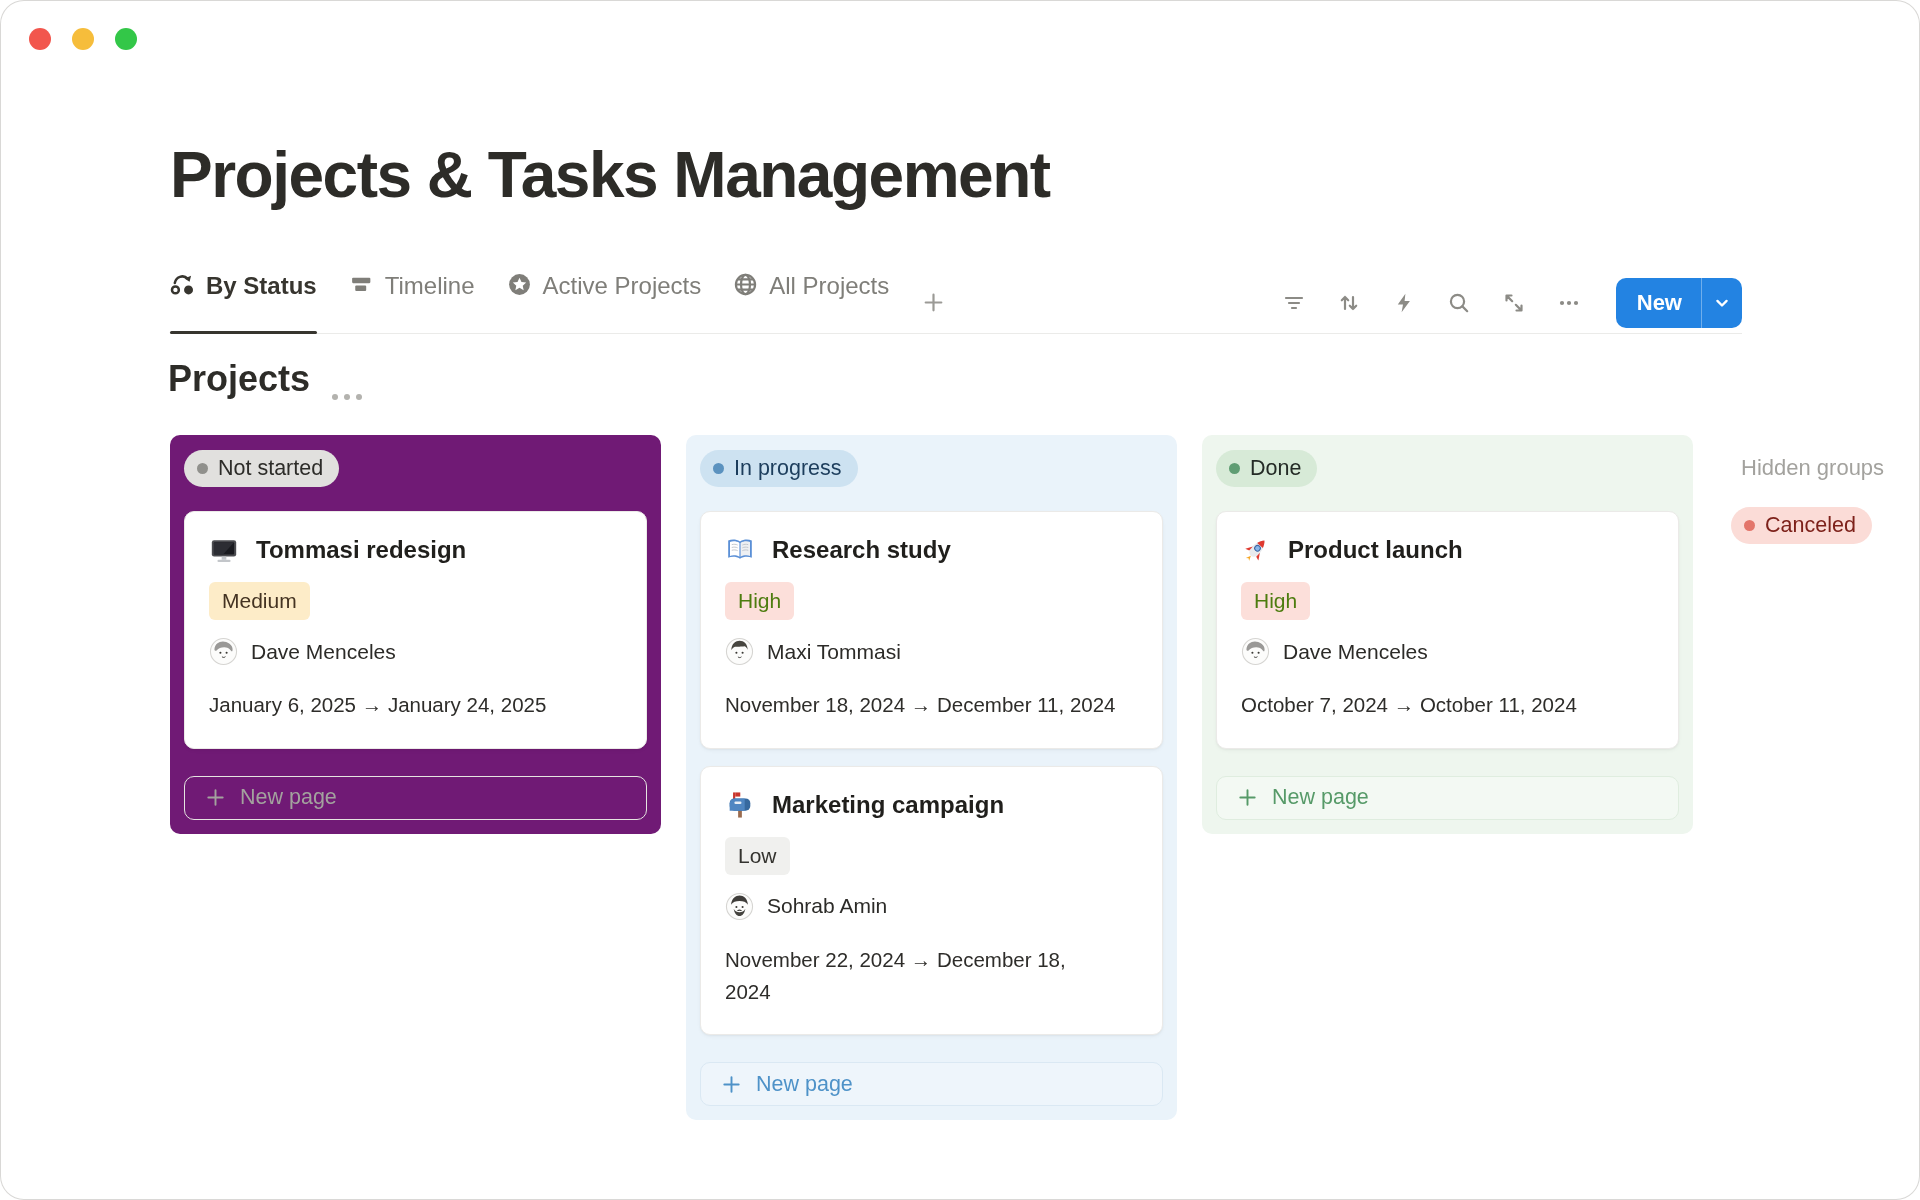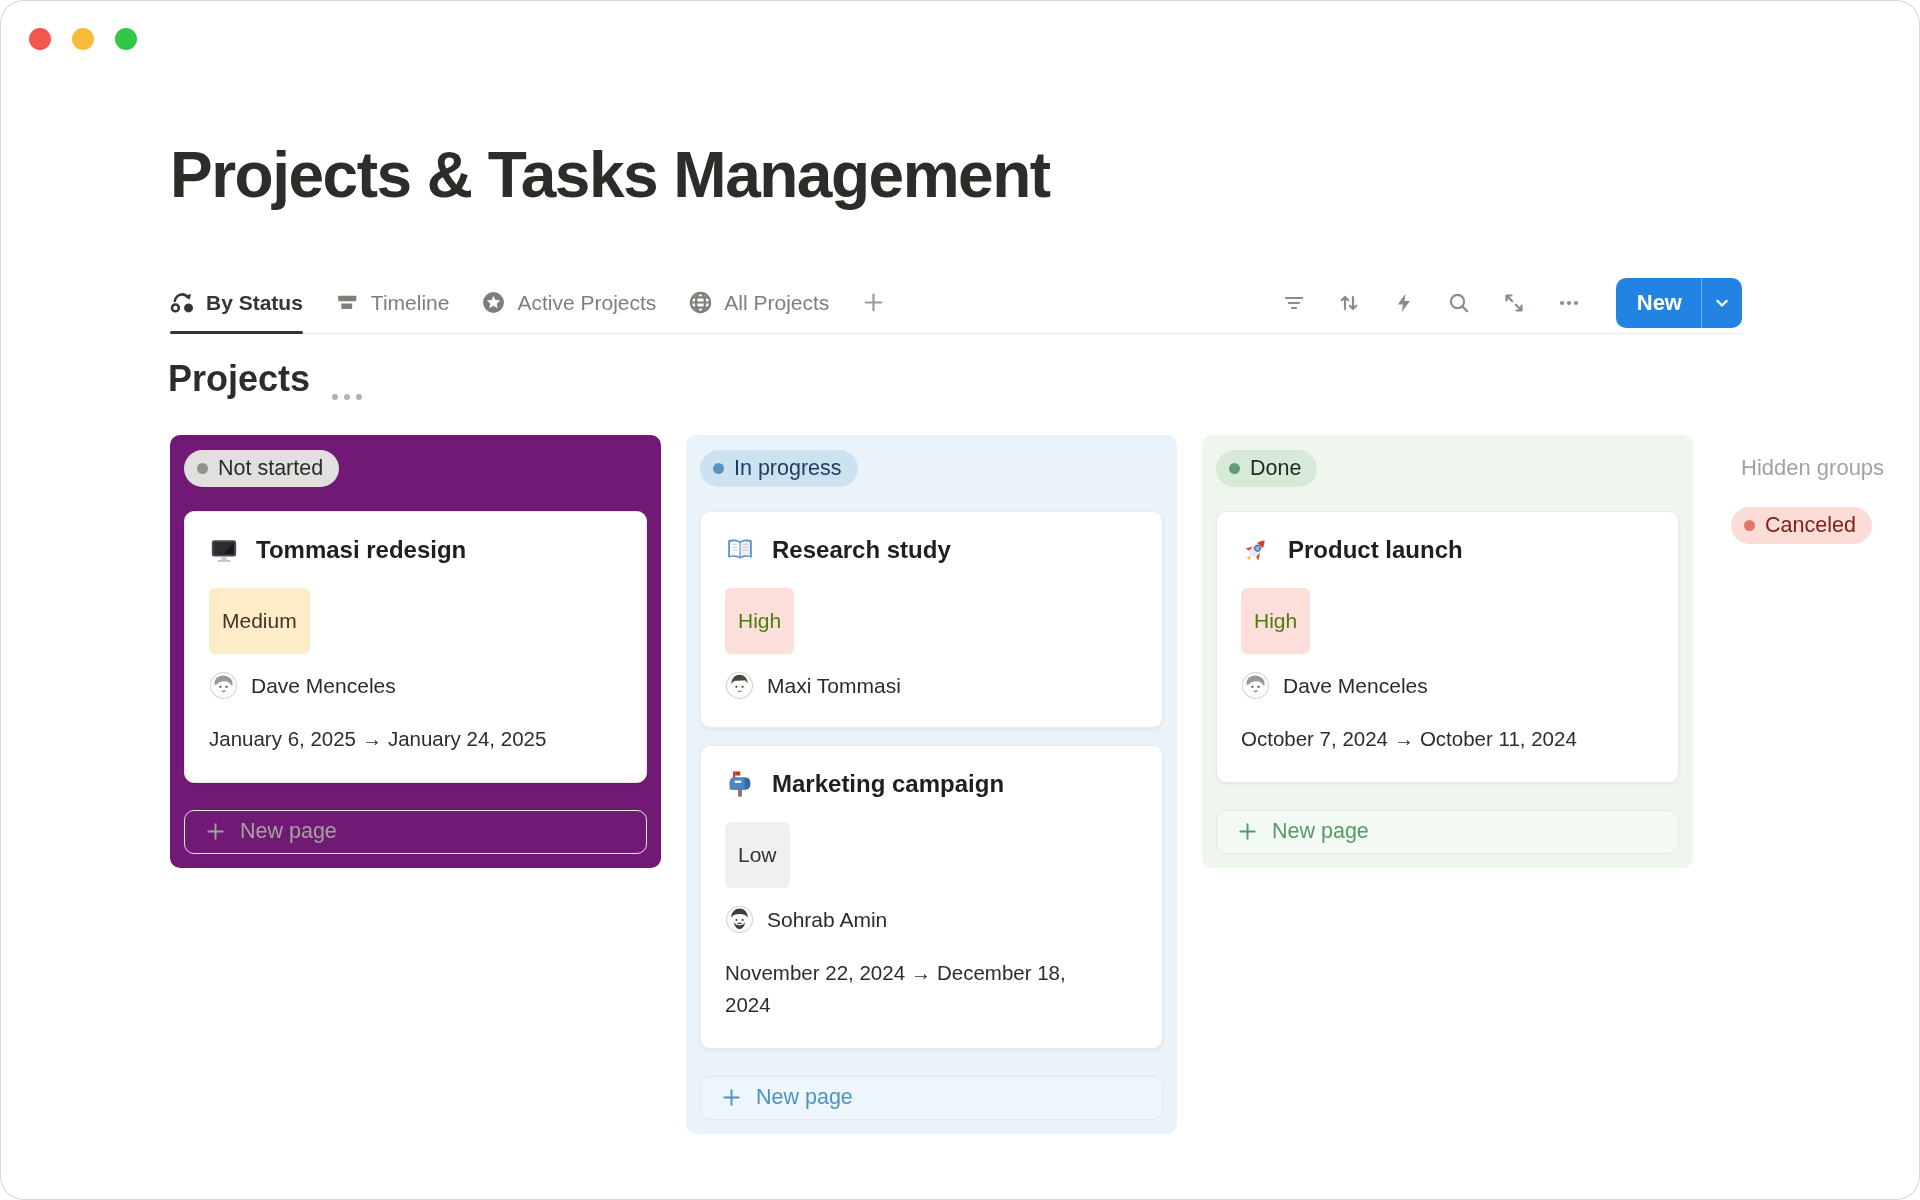--- a/index.html
+++ b/index.html
@@ -12,22 +12,22 @@
   .light{width:22px;height:22px;border-radius:50%;}
 
   
   .page-title{position:absolute;left:170px;top:138px;margin:0;
     font-size:64px;font-weight:700;letter-spacing:-1.5px;color:#2d2c28;}
 
   
   .tabbar{position:absolute;left:170px;top:272px;width:1572px;height:61px;
     border-bottom:1px solid #ebebe9;display:flex;align-items:center;justify-content:space-between;}
   .tabs{display:flex;align-items:stretch;gap:32px;height:100%;}
-  .tab{display:flex;align-items:center;gap:11px;position:relative;
-    color:#7f7e79;font-size:21px;font-weight:500;cursor:pointer;white-space:nowrap;}
+  .tab{display:flex;gap:11px;position:relative;
+    color:#7f7e79;font-size:24px;font-weight:500;cursor:pointer;white-space:nowrap;}
   .tab svg{width:25px;height:25px;flex:none;}
   .tab.active{color:#37352f;font-weight:600;}
   .tab.active::after{content:"";position:absolute;left:0;right:0;bottom:-1px;height:3px;
     background:#37352f;border-radius:2px;}
   .tab-add{display:flex;align-items:center;color:#9b9a96;}
   .tab-add svg{width:25px;height:25px;}
 
   
   .toolbar{display:flex;align-items:center;gap:31px;}
   .tool-icon{color:#8c8b86;display:flex;align-items:center;cursor:pointer;}
@@ -62,21 +62,21 @@
   .pill-red{background:#fbdcd7;color:#7d211a;}    .pill-red .dot{background:#e3756a;}
 
   .cards{margin-top:24px;display:flex;flex-direction:column;gap:17px;}
   .card{background:#fff;border:1px solid #ebeae8;border-radius:10px;
     box-shadow:0 1px 2px rgba(15,15,15,.04),0 2px 4px rgba(15,15,15,.03);
     padding:21px 18px 27px 24px;cursor:pointer;overflow:hidden;}
   .card-title-row{display:flex;align-items:center;gap:17px;height:34px;}
   .card-icon{width:30px;height:30px;flex:none;display:flex;}
   .card-icon svg{width:30px;height:30px;}
   .card-title{font-size:24px;font-weight:600;color:#201f1c;}
-  .tag{display:inline-block;margin-top:21px;padding:21px 13px;border-radius:6px;font-size:21px;}
+  .tag{display:inline-block;margin-top:15px;padding:7px 13px;border-radius:6px;font-size:21px;}
   .tag-medium{background:#fdecc8;color:#443322;}
   .tag-high{background:#fcdfda;color:#4d7c0f;}
   .tag-low{background:#f0f0ee;color:#34332f;}
   .assignee{margin-top:17px;display:flex;align-items:center;gap:13px;
     font-size:21px;color:#2c2b28;}
   .avatar{width:29px;height:29px;flex:none;display:flex;}
   .avatar svg{width:29px;height:29px;}
   .dates{margin-top:23px;font-size:20.5px;color:#2e2d2a;line-height:1.55;}
   .one-line{white-space:nowrap;}
   .two-line{max-width:345px;}
@@ -277,20 +277,21 @@
               <svg viewBox="0 0 32 32">
                 <circle cx="16" cy="16" r="14.4" fill="#fcfcfb" stroke="#d6d5d2" stroke-width="1.2"></circle>
                 <path d="M7 14.5 C7 7 12 4 16 4 C20.8 4 25 7.5 25 14 C24 12 22.4 10.2 21.3 10.3 C18.8 10.8 12.6 10.8 11 10.8 C9.5 11.3 7.9 12.8 7 14.5 Z" fill="#47453f"></path>
                 <circle cx="12.6" cy="17.4" r="1.15" fill="#3a3935"></circle>
                 <circle cx="19.4" cy="17.4" r="1.15" fill="#3a3935"></circle>
                 <path d="M14.6 22.2 C15.5 23 16.9 23 17.8 22.2" stroke="#3a3935" stroke-width="1.1" fill="none" stroke-linecap="round"></path>
               </svg>
             </span>
             <span>Maxi Tommasi</span>
           </div>
+          <div class="dates one-line">November 18, 2024 → December 11, 2024</div>
         </div>
 
         <div class="card">
           <div class="card-title-row">
             <span class="card-icon">
               <svg viewBox="0 0 32 32">
                 <rect x="8.6" y="2.6" width="2.3" height="10" fill="#c9362c"></rect>
                 <rect x="10.9" y="2.6" width="5.4" height="4.4" fill="#c9362c"></rect>
                 <rect x="14" y="20" width="4" height="9.4" fill="#9a6b4f"></rect>
                 <rect x="5" y="9" width="22" height="13" rx="5" fill="#36699f"></rect>

